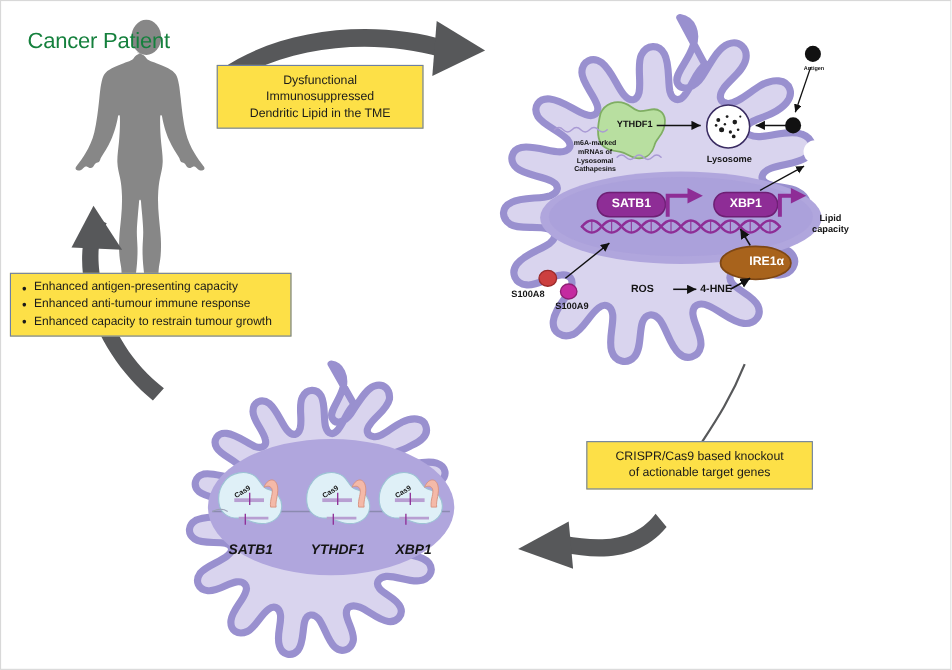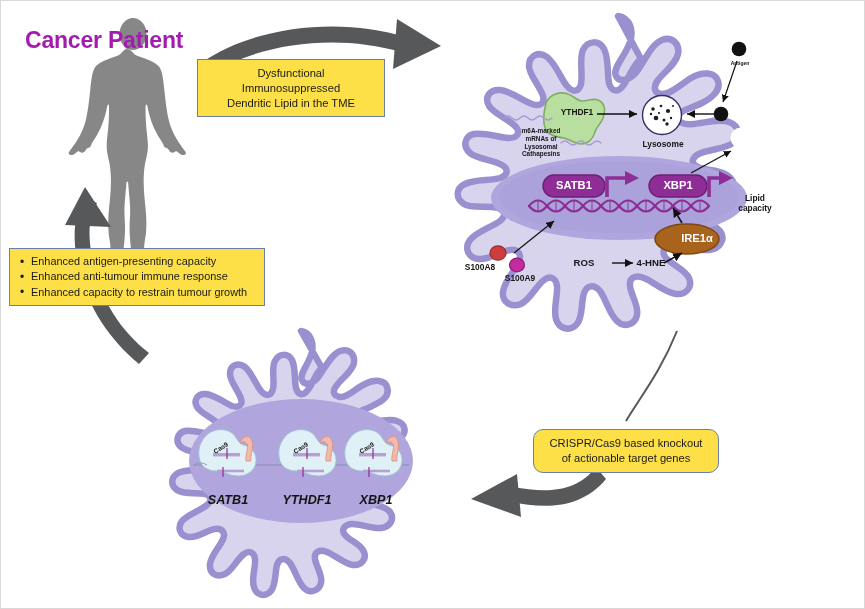--- a/index.html
+++ b/index.html
@@ -45,24 +45,24 @@
   .callout.bullets li:before {
     content: "\2022";
     position: absolute; left: 2px; top: -0.5px;
     font-size: 12px;
   }
 
   
   #patient-title {
     position: absolute;
     left: 24px; top: 26px;
-    font-size: 23px;
-    font-weight: bold;
+    font-size: 20px;
+    font-weight: normal;
     line-height: 1.18;
-    color: #a21caf;
+    color: #15803d;
     letter-spacing: -0.2px;
   }
 
   
   .lbl {
     position: absolute;
     color: #141414;
     text-align: center;
     white-space: pre;
     line-height: 1.22;
@@ -394,21 +394,21 @@
   </div>
 
   <div class="callout bullets" style="left:8px; top:247px; width:256px;">
     <ul>
       <li>Enhanced antigen-presenting capacity</li>
       <li>Enhanced anti-tumour immune response</li>
       <li>Enhanced capacity to restrain tumour growth</li>
     </ul>
   </div>
 
-  <div class="callout" style="left:532px; top:428px; width:186px;border-radius:10px;">
+  <div class="callout" style="left:532px; top:400px; width:206px;">
     <div>CRISPR/Cas9 based knockout</div>
     <div>of actionable target genes</div>
   </div>
 
   <div class="lbl lbl-small" style="left:546px; top:106px; width:60px; color:#141414;">YTHDF1</div>
 
   <div class="lbl lbl-tiny" style="left:496px; top:126px; width:88px; text-align:center;">m6A-marked
 mRNAs of
 Lysosomal
 Cathapesins</div>

